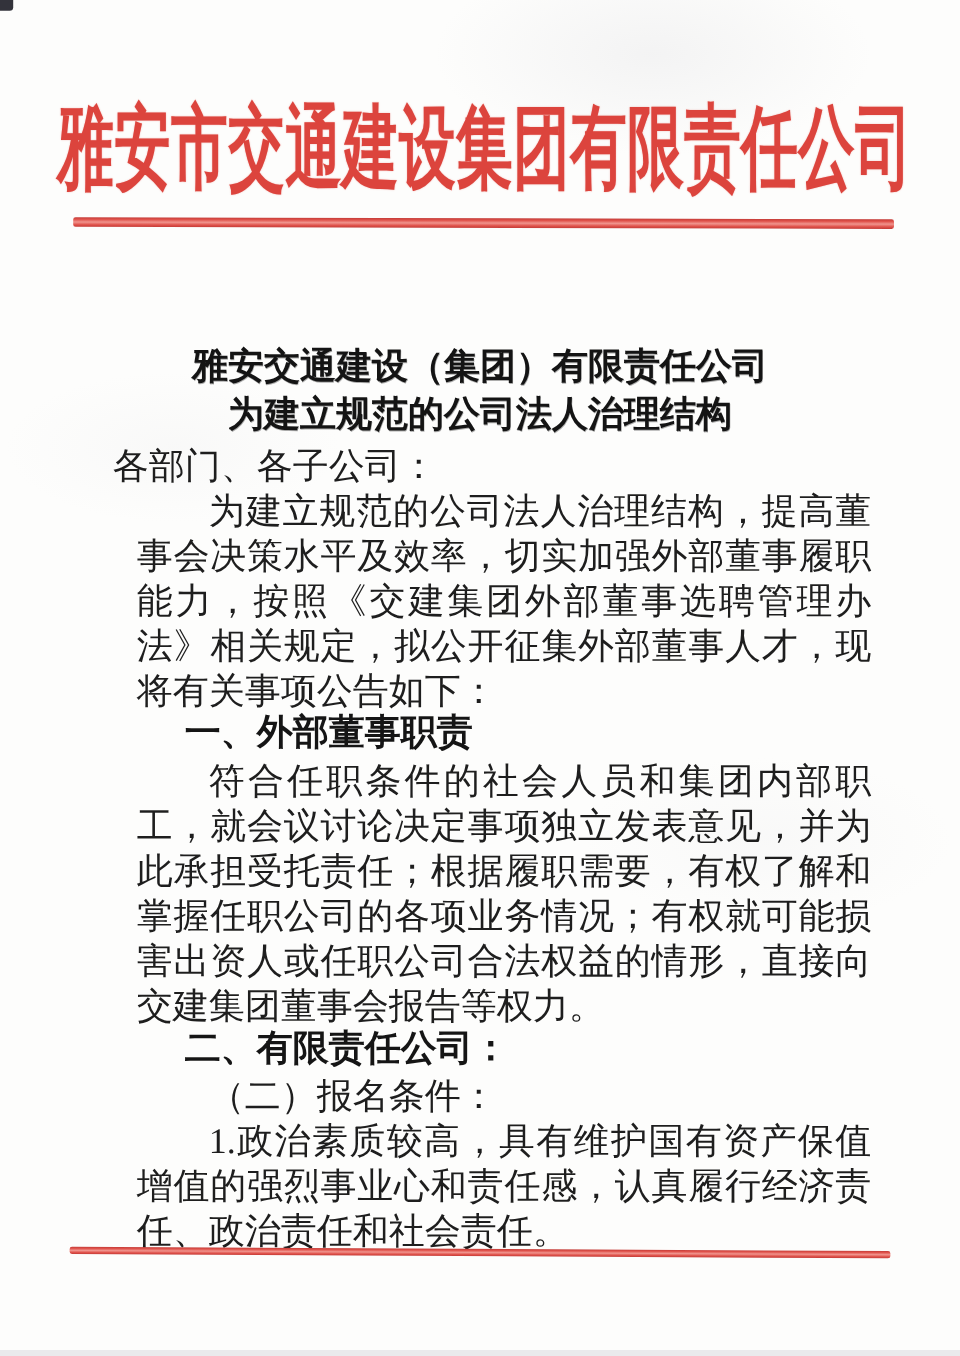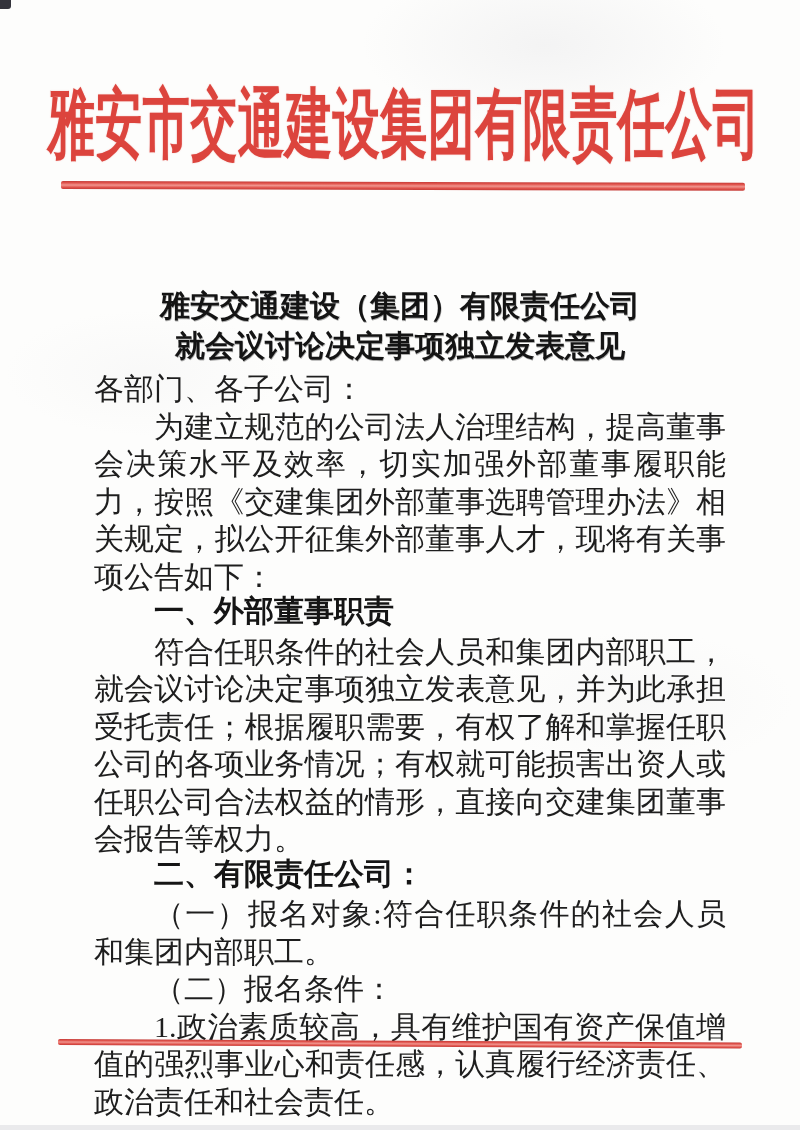--- a/index.html
+++ b/index.html
@@ -88,21 +88,21 @@
     position: absolute;
     top: 370px; left: 94px;
     width: 632px;
     font-size: 30px;
     line-height: 37.5px;
     text-align: justify;
     color: #1e1e1e;
   }
   .body-block .line { text-align: justify; }
   .body-block .salutation { text-indent: 0; }
-  .body-block .paragraph { text-indent: 2em; }
+  .body-block .paragraph { text-indent: 2em; margin-left: 20px; }
   .body-block .heading {
     text-indent: 2em;
     font-weight: bold;
     font-family: Liberation Mono, monospace;
     color: #151515;
   }
 </style>
 </head>
 <body>
 
@@ -111,30 +111,29 @@
   <div class="corner-mark"></div>
 
   <div class="letterhead">
     <span class="letterhead-text" style="color: rgb(220, 68, 61);">雅安市交通建设集团有限责任公司</span>
   </div>
 
   <div class="redline redline-top"></div>
 
   <div class="doc-title">
     <div>雅安交通建设（集团）有限责任公司</div>
-    <div>就会议讨论决定事项独立发表意见</div>
+    <div>为建立规范的公司法人治理结构</div>
   </div>
 
   <div class="body-block">
       <div class="line salutation">各部门、各子公司：</div>
       <div class="line paragraph">为建立规范的公司法人治理结构，提高董事会决策水平及效率，切实加强外部董事履职能力，按照《交建集团外部董事选聘管理办法》相关规定，拟公开征集外部董事人才，现将有关事项公告如下：</div>
       <div class="line heading">一、外部董事职责</div>
       <div class="line paragraph">符合任职条件的社会人员和集团内部职工，就会议讨论决定事项独立发表意见，并为此承担受托责任；根据履职需要，有权了解和掌握任职公司的各项业务情况；有权就可能损害出资人或任职公司合法权益的情形，直接向交建集团董事会报告等权力。</div>
       <div class="line heading">二、有限责任公司：</div>
-      <div class="line paragraph">（一）报名对象:符合任职条件的社会人员和集团内部职工。</div>
       <div class="line paragraph">（二）报名条件：</div>
       <div class="line paragraph">1.政治素质较高，具有维护国有资产保值增值的强烈事业心和责任感，认真履行经济责任、政治责任和社会责任。</div>
     </div>
 
   <div class="redline redline-bottom"></div>
 
   <div class="bottom-edge"></div>
 
 </div>
 

